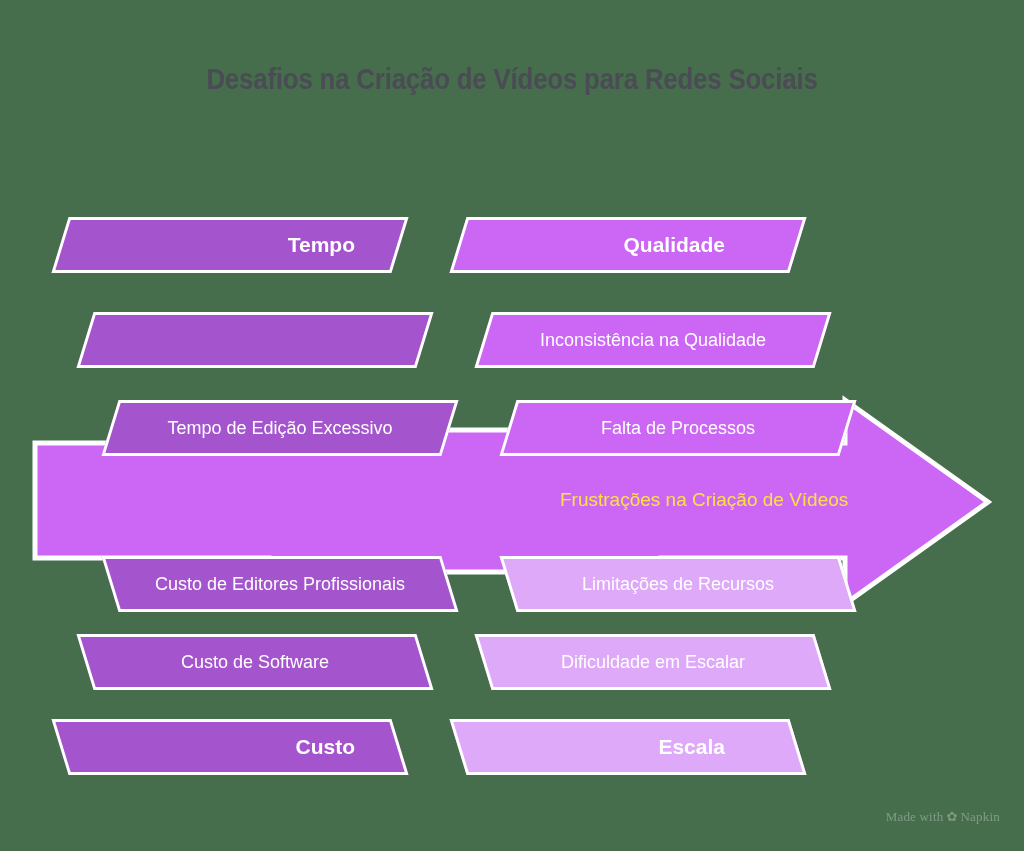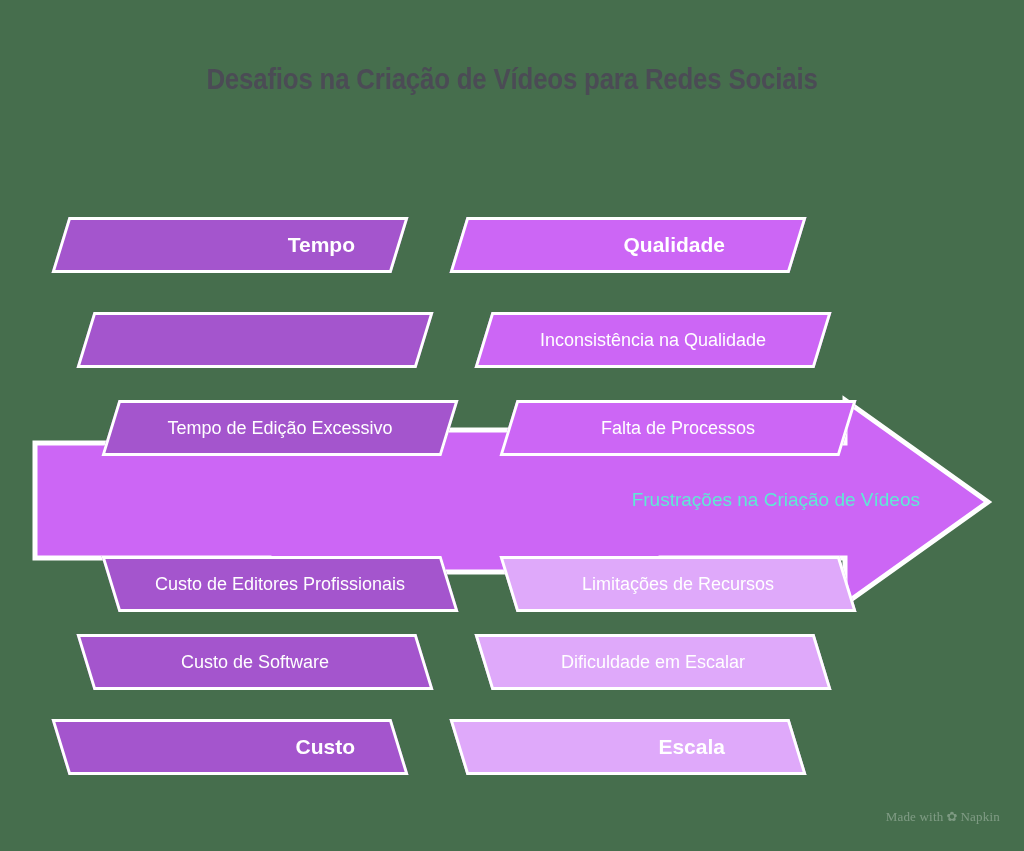--- a/index.html
+++ b/index.html
@@ -44,23 +44,23 @@
     width: 965px;
     height: 225px;
   }
   .arrow-wrap svg { display: block; width: 100%; height: 100%; overflow: visible; }
 
   #arrow-label {
     position: absolute;
     left: 560px;
     top: 489px;
     width: 360px;
-    text-align: right;
+    text-align: left;
     font-size: 19px;
-    color: #5eead4;
+    color: #fde047;
     white-space: nowrap;
     z-index: 6;
     pointer-events: none;
   }
 
   
   .bone {
     position: absolute;
     height: 56px;
     box-sizing: border-box;

